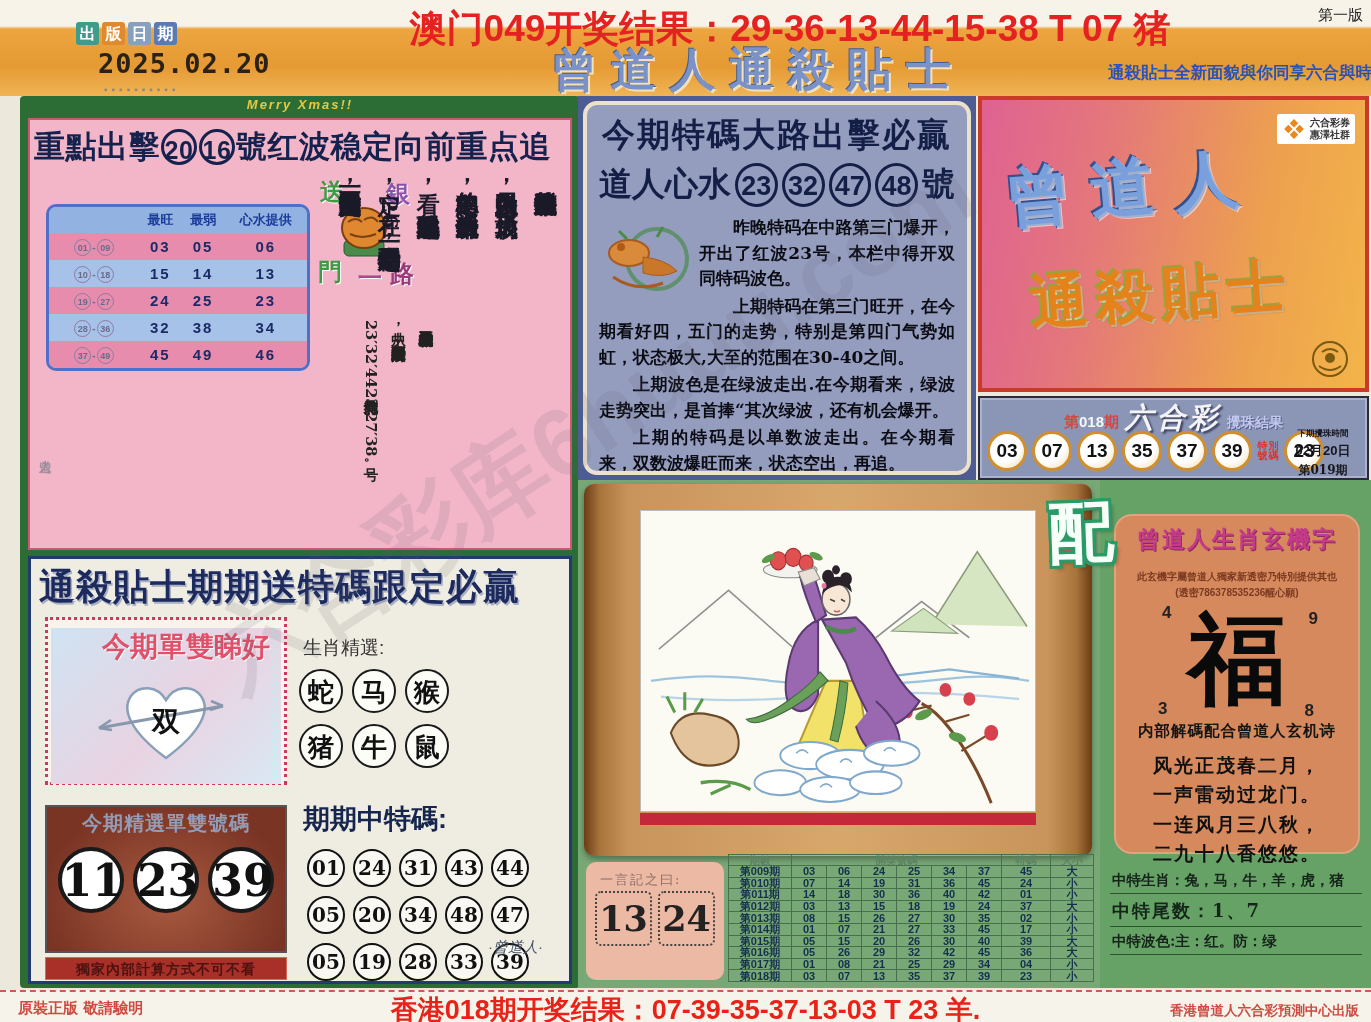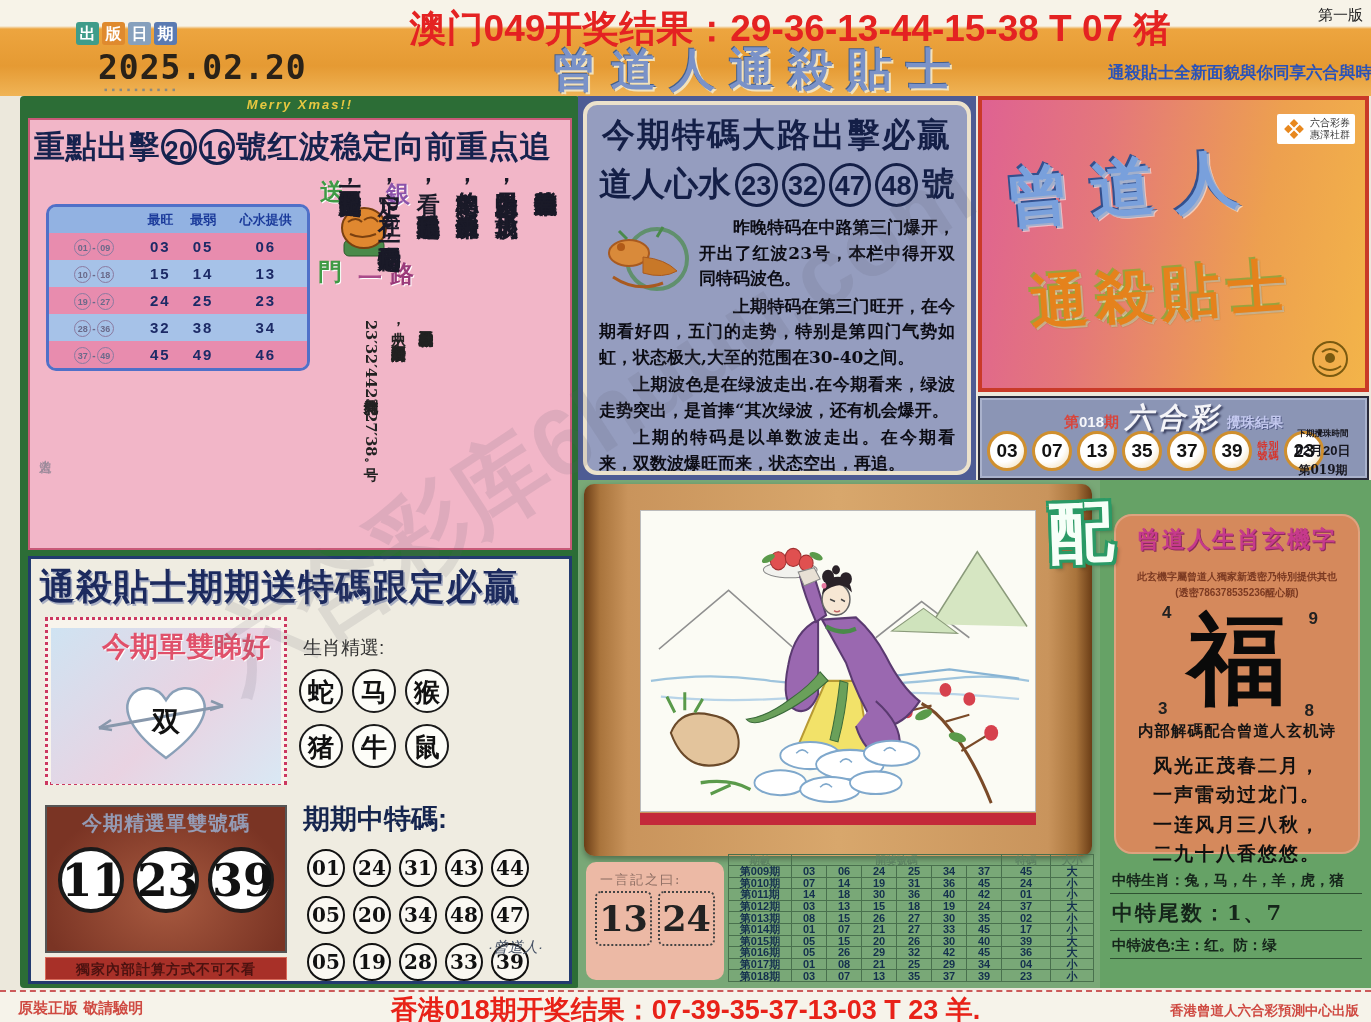--- a/index.html
+++ b/index.html
@@ -9,21 +9,21 @@
   #header{position:absolute;left:0;top:0;width:1371px;height:96px;
     background:linear-gradient(180deg,#f7f3e8 0,#f7f3e8 26px,#eda53f 29px,#e59a33 66px,#f0b456 96px);}
   .pub-tiles{position:absolute;left:76px;top:22px;display:flex;gap:3px;}
   .pub-tiles span{display:inline-block;width:23px;height:23px;line-height:23px;text-align:center;
     color:#fff;font-weight:bold;font-size:16px;border-radius:3px;}
   .pub-tiles span:nth-child(1){background:#3f9c8a;}
   .pub-tiles span:nth-child(2){background:#df8a2e;}
   .pub-tiles span:nth-child(3){background:#86a0bd;}
   .pub-tiles span:nth-child(4){background:#5a7ab2;}
   .pub-date{position:absolute;left:98px;top:48px;font-family:"DejaVu Sans Mono",monospace;
-    font-size:33px;font-weight:bold;color:#2a2218;letter-spacing:1px;}
+    font-size:27px;font-weight:bold;color:#2a2218;letter-spacing:1px;}
   .pub-dash{position:absolute;left:104px;top:84px;font-size:10px;color:#8a8a80;letter-spacing:4px;}
   .macau-line{position:absolute;left:370px;top:4px;width:840px;text-align:center;
     font-size:37px;font-weight:900;color:#e42222;white-space:nowrap;}
   .masthead{position:absolute;left:552px;top:40px;font-family:"DejaVu Serif",serif;
     font-size:45px;font-weight:900;color:#7a92c8;letter-spacing:14px;white-space:nowrap;
     text-shadow:2px 2px 0 #f2e2bc,-1px -1px 0 #44608f,1px 1px 0 #44608f;}
   .edition{position:absolute;right:8px;top:6px;font-size:15px;color:#222;}
   .slogan{position:absolute;left:1108px;top:62px;font-size:16.5px;font-weight:bold;color:#2a52b8;white-space:nowrap;}
   
   #left-col{position:absolute;left:20px;top:96px;width:560px;height:892px;background:#2c6d36;border-radius:4px;}
@@ -129,21 +129,21 @@
   .history{position:absolute;left:150px;top:374px;width:366px;height:128px;}
   .history table{width:100%;height:100%;border-collapse:collapse;font-weight:bold;color:#14304e;}
   .history th,.history td{border:1px solid #49704d;padding:0;text-align:center;font-size:11px;line-height:10px;}
   .history th{color:#5d8262;font-size:10.5px;}
   .hissue{width:62px;} .hspec{width:48px;} .hsize{width:42px;}
   
   #right-top{position:absolute;left:978px;top:96px;width:391px;height:296px;box-sizing:border-box;
     border:4px solid #c93a28;background:linear-gradient(100deg,#df6292 0,#e4777b 30%,#eda04f 70%,#f3b449 100%);}
   .badge{position:absolute;right:10px;top:14px;background:#fff;padding:3px 5px;display:flex;gap:4px;
     align-items:center;border-radius:2px;}
-  .badge-txt{font-size:10px;font-weight:normal;color:#333;line-height:1.2;}
+  .badge-txt{font-size:10px;font-weight:bold;color:#333;line-height:1.2;}
   .logo1{position:absolute;left:24px;top:44px;font-family:"DejaVu Serif",serif;font-size:64px;font-weight:900;
     color:#79a0dc;letter-spacing:20px;white-space:nowrap;transform:rotate(-5deg);
     text-shadow:3px 3px 0 rgba(255,255,255,.55),-2px -2px 0 #33508e,2px 2px 0 #33508e;}
   .logo2{position:absolute;left:48px;top:156px;font-family:"DejaVu Serif",serif;font-size:58px;font-weight:900;
     color:#e5821c;letter-spacing:8px;white-space:nowrap;transform:rotate(-4deg);
     text-shadow:2px 2px 0 rgba(255,255,255,.5),-2px -2px 0 #9aa23e,2px 2px 1px #8a5a10;}
   .crest{position:absolute;right:14px;bottom:8px;}
   
   #result-strip{position:absolute;left:978px;top:396px;width:391px;height:84px;background:#8b95b5;
     border:2px solid #2a2a3a;box-sizing:border-box;box-shadow:inset 0 0 0 2px #aab2cc;}
@@ -179,21 +179,21 @@
     font-size:98px;font-weight:900;color:#0a0a0a;}
   .cn{position:absolute;font-size:17px;font-weight:bold;color:#222;}
   .cn-tl{left:48px;top:0;} .cn-tr{right:42px;top:6px;} .cn-bl{left:44px;bottom:0;} .cn-br{right:46px;bottom:-2px;}
   .rp-sub{text-align:center;font-family:"DejaVu Serif",serif;font-size:15.5px;font-weight:900;
     color:#151515;letter-spacing:1px;margin-top:2px;white-space:nowrap;}
   .poem{margin-top:9px;text-align:center;font-family:"DejaVu Serif",serif;font-size:19px;
     font-weight:900;color:#101010;line-height:1.55;letter-spacing:2px;}
   .fortune-lines{position:absolute;left:10px;top:386px;width:252px;}
   .fl{border-bottom:1.5px solid #2e5232;padding:5px 2px 3px;font-family:"DejaVu Serif",serif;
     font-weight:900;color:#15251a;white-space:nowrap;}
-  .fl0{font-size:14.5px;} .fl1{font-size:21px;letter-spacing:2px;} .fl2{font-size:14.5px;} .fl3{font-size:17px;letter-spacing:2px;}
+  .fl0{font-size:14.5px;} .fl1{font-size:18px;letter-spacing:2px;} .fl2{font-size:14.5px;} .fl3{font-size:17px;letter-spacing:2px;}
   
   #footer{position:absolute;left:0;top:990px;width:1371px;height:32px;background:#f6f3ea;
     border-top:2px dashed #cc5a5a;}
   .f-left{position:absolute;left:18px;top:7px;font-family:"DejaVu Serif",serif;font-size:15px;
     font-weight:bold;color:#cf4a42;}
   .f-center{position:absolute;left:0;right:0;top:0;text-align:center;font-size:27px;font-weight:900;color:#e82218;}
   .f-right{position:absolute;right:12px;top:10px;font-family:"DejaVu Serif",serif;font-size:13.5px;
     font-weight:bold;color:#cf4a42;}
   
   .watermark{position:absolute;left:150px;top:360px;z-index:40;font-size:95px;font-weight:900;

